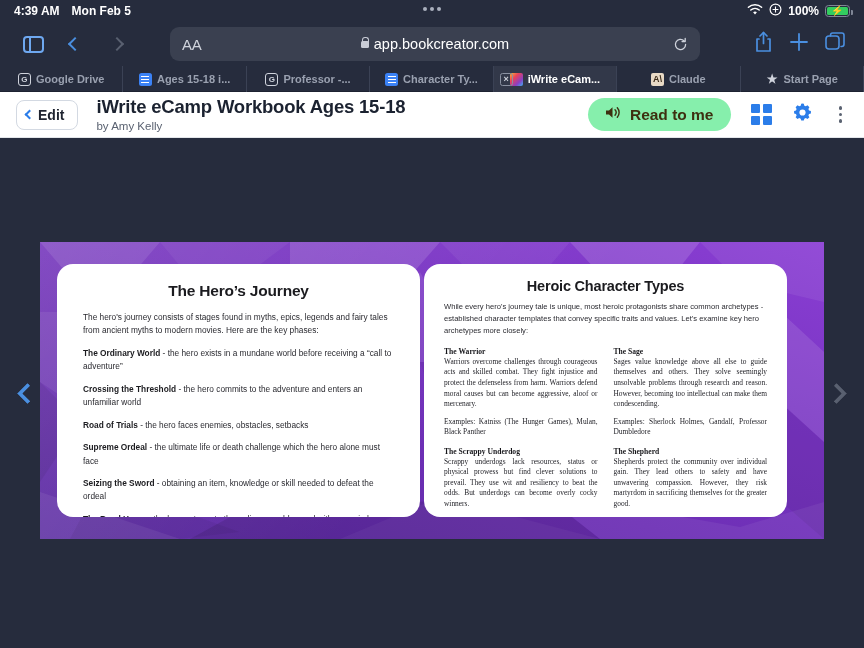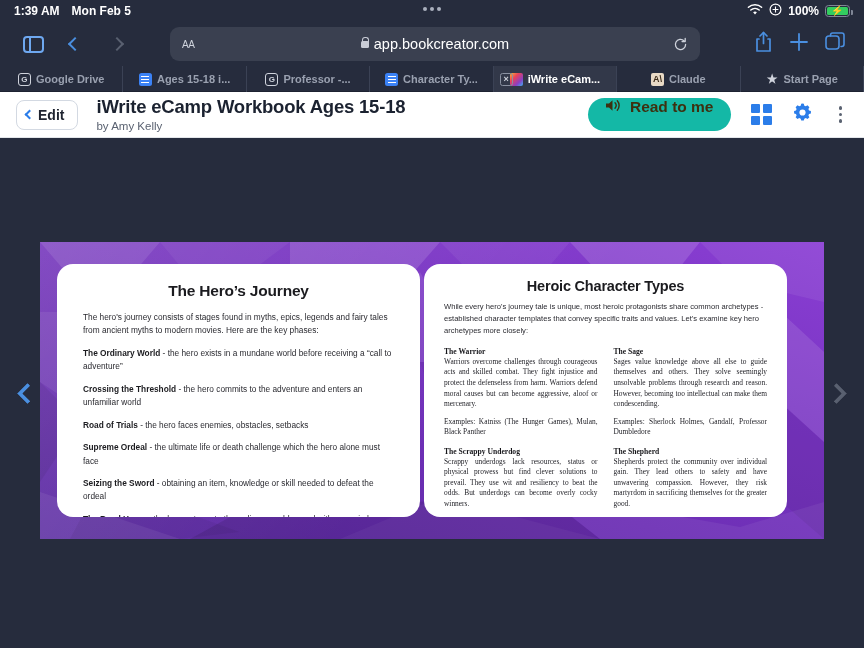--- a/index.html
+++ b/index.html
@@ -45,21 +45,21 @@
                         background:#6ea8f0; }
   .chev { width: 10px; height: 10px; border-left: 2.2px solid currentColor;
           border-bottom: 2.2px solid currentColor; }
   .chev.left { transform: rotate(45deg); color: #4a8fe0; }
   .chev.right { transform: rotate(-135deg); color: #596070; }
 
   .urlbar {
     flex: 0 0 530px; height: 34px; background: #3a4050; border-radius: 9px;
     display: flex; align-items: center; padding: 0 12px; position: relative; margin-left: 30px;
   }
-  .aa { color: #cfd3dc; font-size: 10px; letter-spacing: -0.3px; }
+  .aa { color: #cfd3dc; font-size: 15px; letter-spacing: -0.3px; }
   .url-mid { position:absolute; left:0; right:0; display:flex; align-items:center;
              justify-content:center; gap: 5px; pointer-events:none; }
   .lock { width: 8px; height: 7px; background:#c8ccd6; border-radius:1.5px; position:relative; }
   .lock::before { content:""; position:absolute; left:1.6px; top:-4px; width:4.8px; height:5px;
                   border:1.4px solid #c8ccd6; border-bottom:none; border-radius:3px 3px 0 0; }
   .url-txt { color: #ffffff; font-size: 14.5px; }
   .reload { position:absolute; right: 12px; width: 15px; height: 15px; }
   .tb-right { margin-left: auto; display: flex; align-items: center; gap: 16px; padding-right: 4px; }
 
   
@@ -99,22 +99,22 @@
     display: flex; align-items: center; gap: 5px; height: 30px; padding: 0 13px 0 9px;
     border: 1px solid #d3d9e2; border-radius: 8px; background: #fff;
     font-size: 14px; font-weight: 700; color: #1f2430;
   }
   .edit-btn .chev { width: 7px; height: 7px; border-width: 2px; color: #2b7de9; }
   .titleblock { margin-left: 18px; }
   .bk-title { font-size: 18.5px; font-weight: 700; color: #1b2230; letter-spacing: -0.2px; line-height: 1.1; }
   .bk-author { font-size: 11.5px; color: #5a6271; margin-top: 2px; }
   .appbar-right { margin-left: auto; display: flex; align-items: center; gap: 20px; }
   .read-btn {
-    display: flex; align-items: flex-start; gap: 8px; height: 33px; padding: 0 17px;
-    background: #14b8a6; border-radius: 17px; font-size: 15.5px; font-weight: 700; color: #3d3010;
+    display: flex; align-items: center; gap: 8px; height: 33px; padding: 0 17px;
+    background: #86efac; border-radius: 17px; font-size: 15.5px; font-weight: 700; color: #3d3010;
   }
   .grid-ico { display: grid; grid-template-columns: 9px 9px; grid-template-rows: 9px 9px; gap: 3px; }
   .grid-ico i { background: #2b7de9; border-radius: 1px; display:block; }
   .kebab { display:flex; flex-direction:column; gap:3px; padding: 2px 6px; }
   .kebab i { width: 3.5px; height: 3.5px; border-radius:50%; background:#4a5costa; background:#5d6personal; background:#5a6271; display:block; }
 
   
   .stage { position: absolute; top: 138px; left: 0; width: 864px; height: 510px; background: #262c3d; }
   .nav-arrow {
     position: absolute; top: 50%; transform: translateY(-50%); width: 38px; height: 38px;
@@ -161,21 +161,21 @@
   .arch p { font-size: 7.4px; color: #24242a; line-height: 1.42; text-align: justify; }
   .arch .ex { margin-top: 7px; text-align: justify; }
 </style>
 </head>
 <body>
 
 <div class="screen">
 
   <div class="statusbar">
     <div class="sb-left">
-      <span>1:39 AM</span>
+      <span>4:39 AM</span>
       <span>Mon Feb 5</span>
     </div>
     <div class="sb-dots">
       <i></i>
         <i></i>
         <i></i>
     </div>
     <div class="sb-right">
       <span>
         <svg width="16" height="12" viewBox="0 0 16 12">

